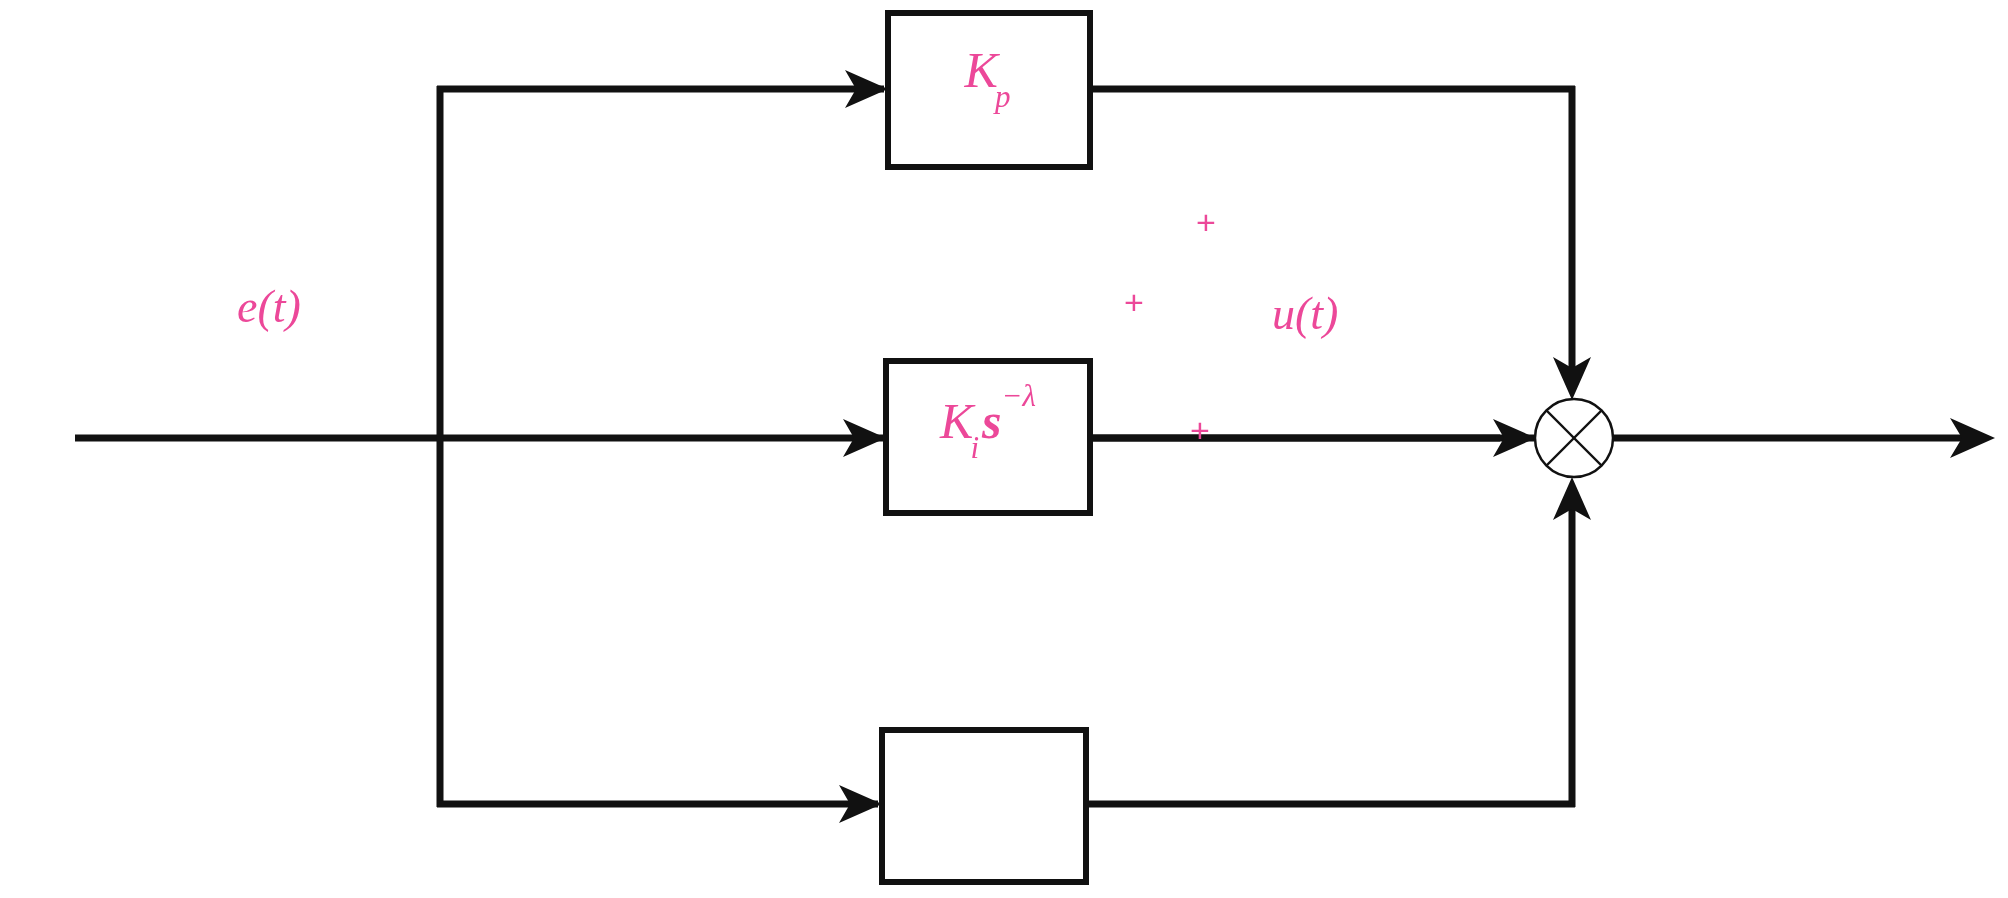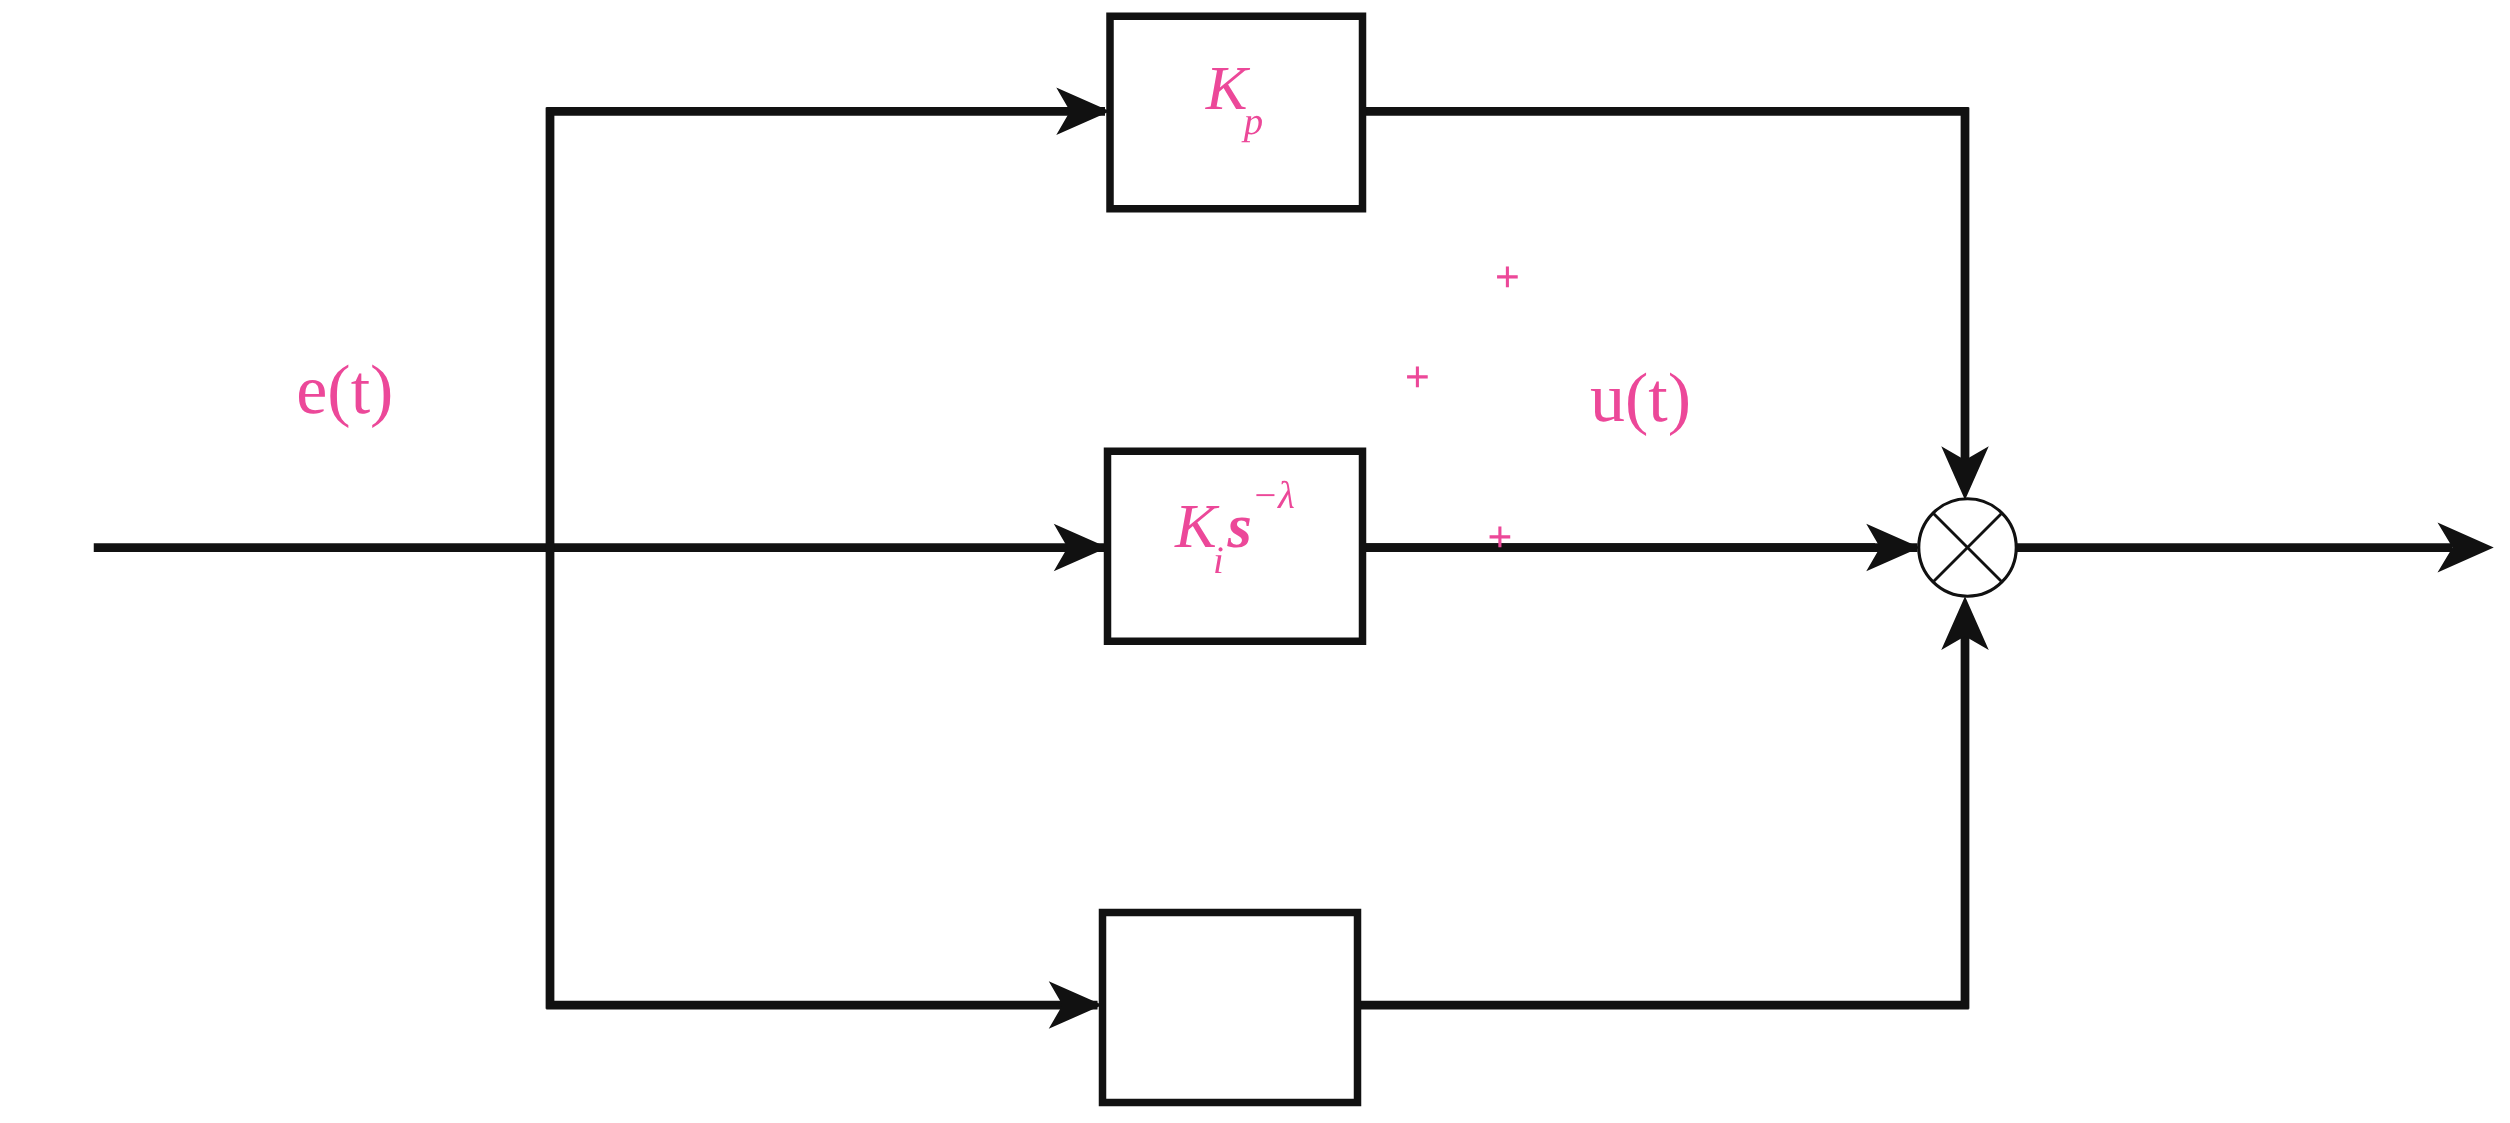--- a/index.html
+++ b/index.html
@@ -53,21 +53,22 @@
   }
   
   .label {
     position: absolute;
     color: #ec4899;
     white-space: nowrap;
     font-family: "Liberation Serif", "DejaVu Serif", serif;
     line-height: 1;
   }
   .sig-label {
-    font-size: 56px;
+    font-style: italic;
+    font-size: 46px;
   }
   .blk-label {
     font-style: italic;
     font-size: 50px;
     text-align: center;
   }
   .blk-label .sub {
     font-size: 31px;
     font-style: italic;
     vertical-align: sub;

